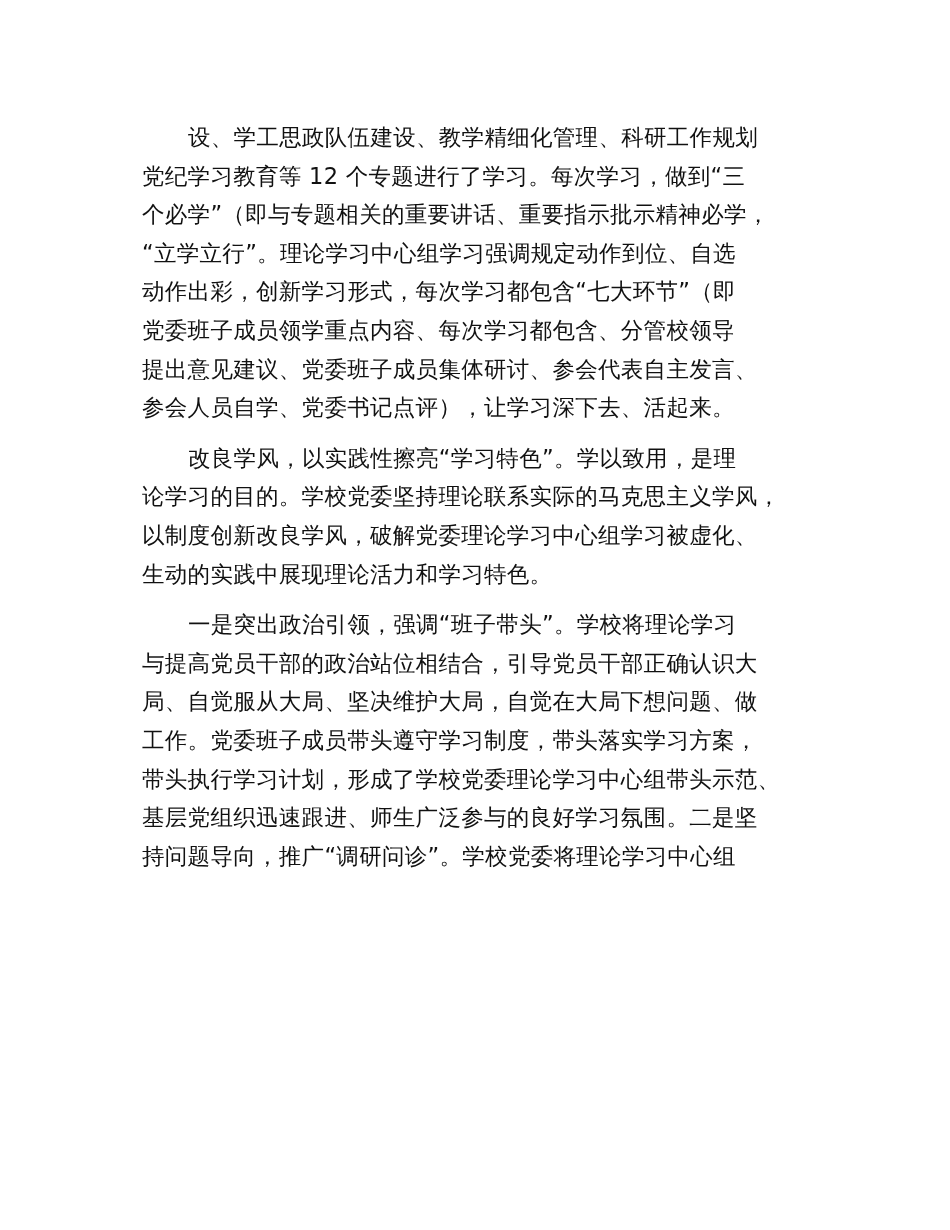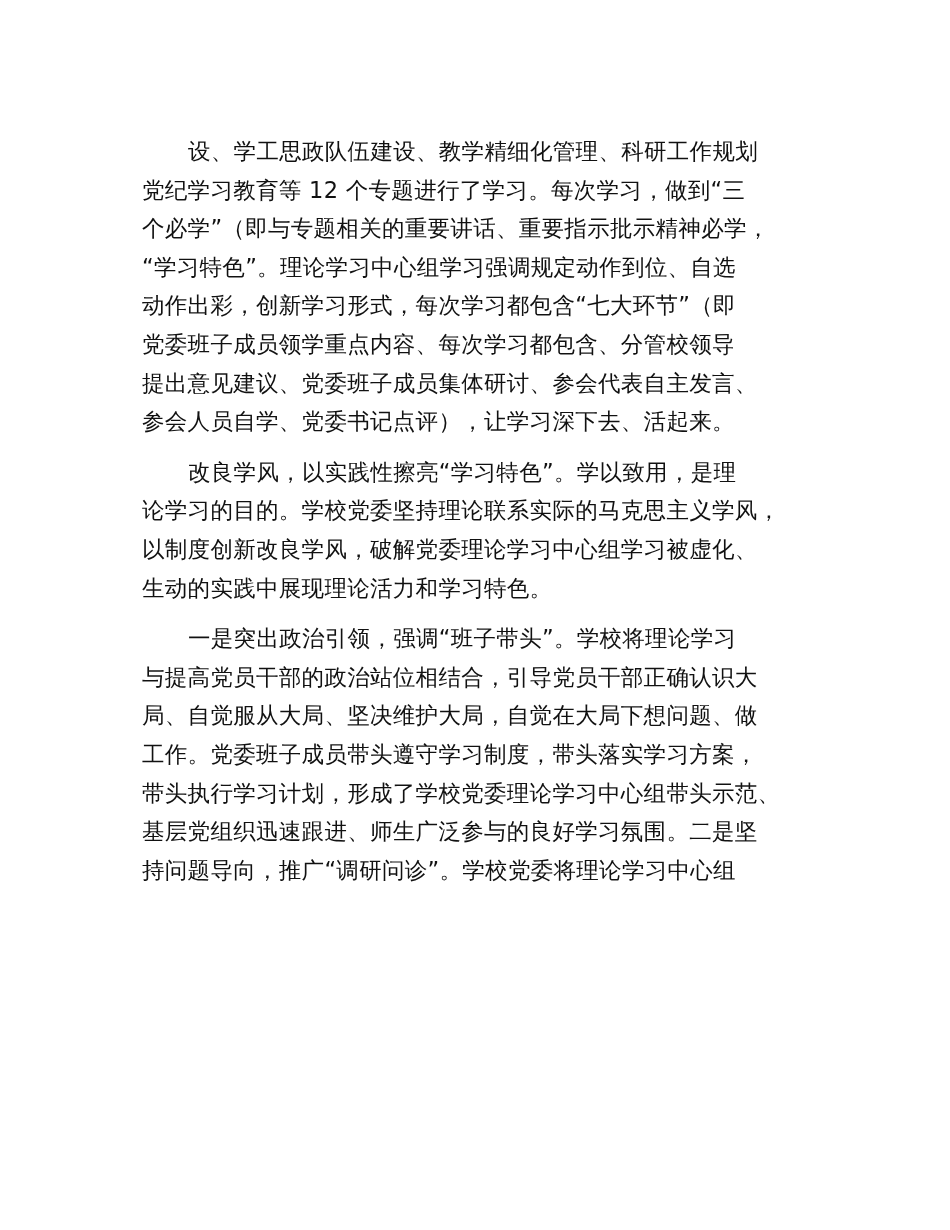--- a/index.html
+++ b/index.html
@@ -11,21 +11,21 @@
       width: 950px;
       height: 1230px;
       position: relative;
       overflow: hidden;
       font-family: "DejaVu Sans", "Liberation Sans", sans-serif;
       color: #111111;
     }
     .page {
       position: absolute;
       left: 142px;
-      top: 132px;
+      top: 118px;
       width: 700px;
     }
     .line {
       height: 38.6px;
       line-height: 38.6px;
       font-size: 22.5px;
       white-space: nowrap;
       letter-spacing: 0.3px;
     }
     .indent {
@@ -37,21 +37,21 @@
   </style>
 </head>
 <body>
 
 <div class="page">
 
   <div>
     <div class="line indent">设、学工思政队伍建设、教学精细化管理、科研工作规划</div>
     <div class="line">党纪学习教育等 12 个专题进行了学习。每次学习，做到“三</div>
     <div class="line">个必学”（即与专题相关的重要讲话、重要指示批示精神必学，</div>
-    <div class="line">“学习特色”。理论学习中心组学习强调规定动作到位、自选</div>
+    <div class="line">“立学立行”。理论学习中心组学习强调规定动作到位、自选</div>
     <div class="line">动作出彩，创新学习形式，每次学习都包含“七大环节”（即</div>
     <div class="line">党委班子成员领学重点内容、每次学习都包含、分管校领导</div>
     <div class="line">提出意见建议、党委班子成员集体研讨、参会代表自主发言、</div>
     <div class="line">参会人员自学、党委书记点评），让学习深下去、活起来。</div>
   </div>
 
   <div class="para-gap"></div>
 
   <div>
     <div class="line indent">改良学风，以实践性擦亮“学习特色”。学以致用，是理</div>

